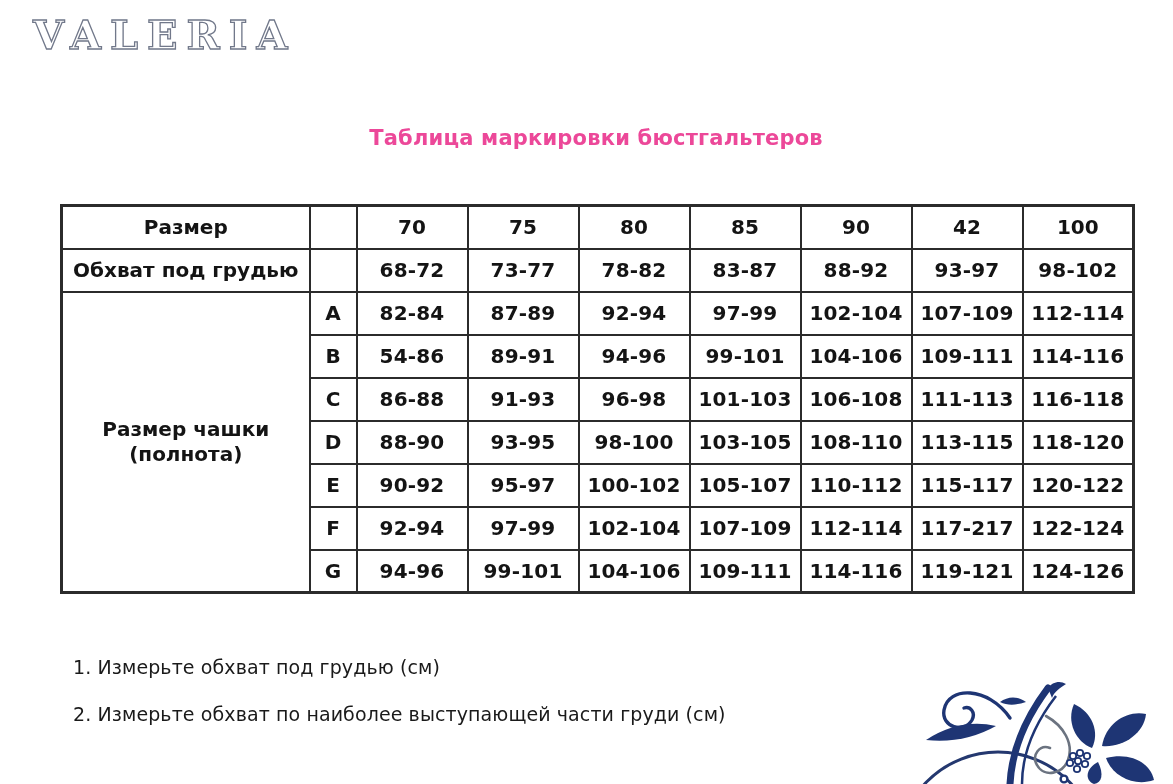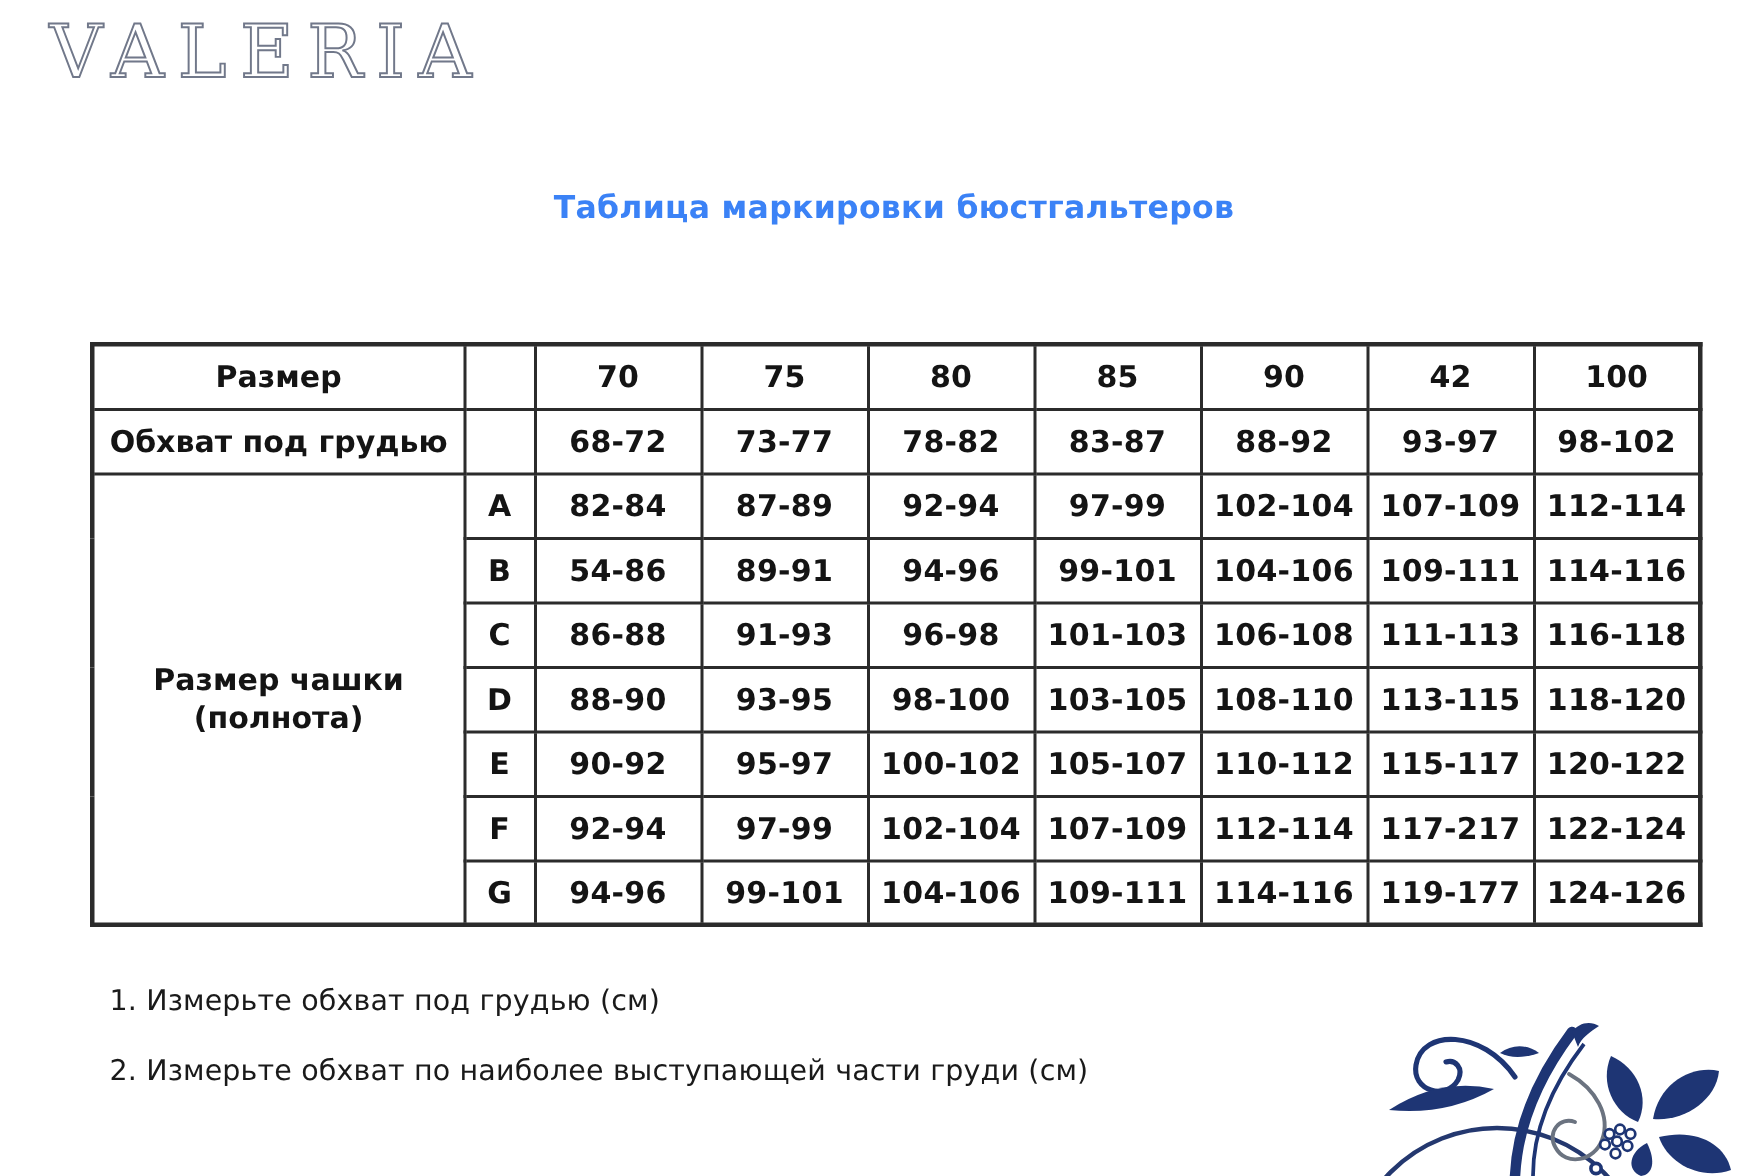--- a/index.html
+++ b/index.html
@@ -17,39 +17,39 @@
     width:1173px;height:784px;background:#ffffff;
     font-family:"DejaVu Sans","Liberation Sans",sans-serif;
     color:var(--ink);
   }
   .page{position:relative;width:1173px;height:784px;overflow:hidden;background:#fff;}
 
   
   .logo{
     position:absolute;left:33px;top:12px;
     font-family:"DejaVu Serif","Liberation Serif",serif;
-    font-size:49px;line-height:46px;font-weight:400;
+    font-size:40px;line-height:46px;font-weight:700;
     letter-spacing:9px;color:var(--logo-gray);
     user-select:none;
     text-align:right;
   }
   @supports (-webkit-text-stroke: 1px black){
     .logo{color:transparent;-webkit-text-stroke:1.3px var(--logo-gray);}
   }
 
   
   .title{
     position:absolute;left:60px;top:126px;width:1072px;
-    text-align:center;font-size:21px;font-weight:bold;color:#3b82f6;
+    text-align:center;font-size:21px;font-weight:bold;color:#ec4899;
     letter-spacing:0.2px;
   }
 
   
   table.size-table{
-    position:absolute;left:60px;top:228px;
+    position:absolute;left:60px;top:204px;
     border-collapse:collapse;table-layout:fixed;
     width:1072px;
     border:3px solid var(--border);
     font-size:20px;
   }
   table.size-table td{
     border:2px solid var(--border);
     height:43px;
     text-align:center;vertical-align:middle;
     padding:0 4px;
@@ -176,21 +176,21 @@
           <td class="value">117-217</td>
           <td class="value">122-124</td>
         </tr>
         <tr>
           <td class="lav">G</td>
           <td class="value">94-96</td>
           <td class="value">99-101</td>
           <td class="value">104-106</td>
           <td class="value">109-111</td>
           <td class="value">114-116</td>
-          <td class="value">119-177</td>
+          <td class="value">119-121</td>
           <td class="value">124-126</td>
         </tr>
       </tbody>
   </table>
 
   <div class="notes">
     <div class="note">1. Измерьте обхват под грудью (см)</div>
     <div class="note">2. Измерьте обхват по наиболее выступающей части груди (см)</div>
   </div>
 

